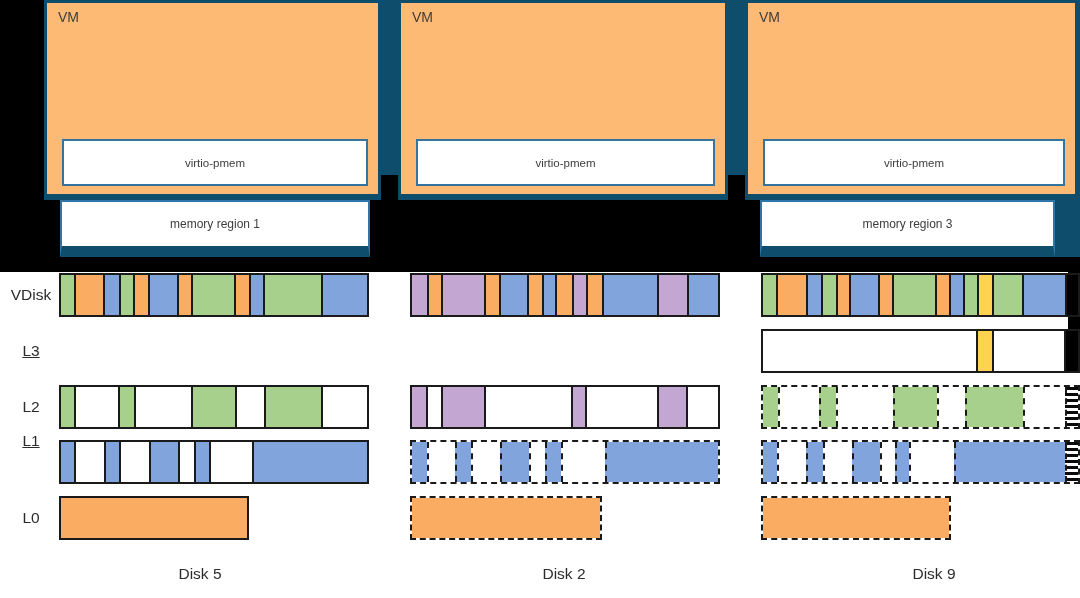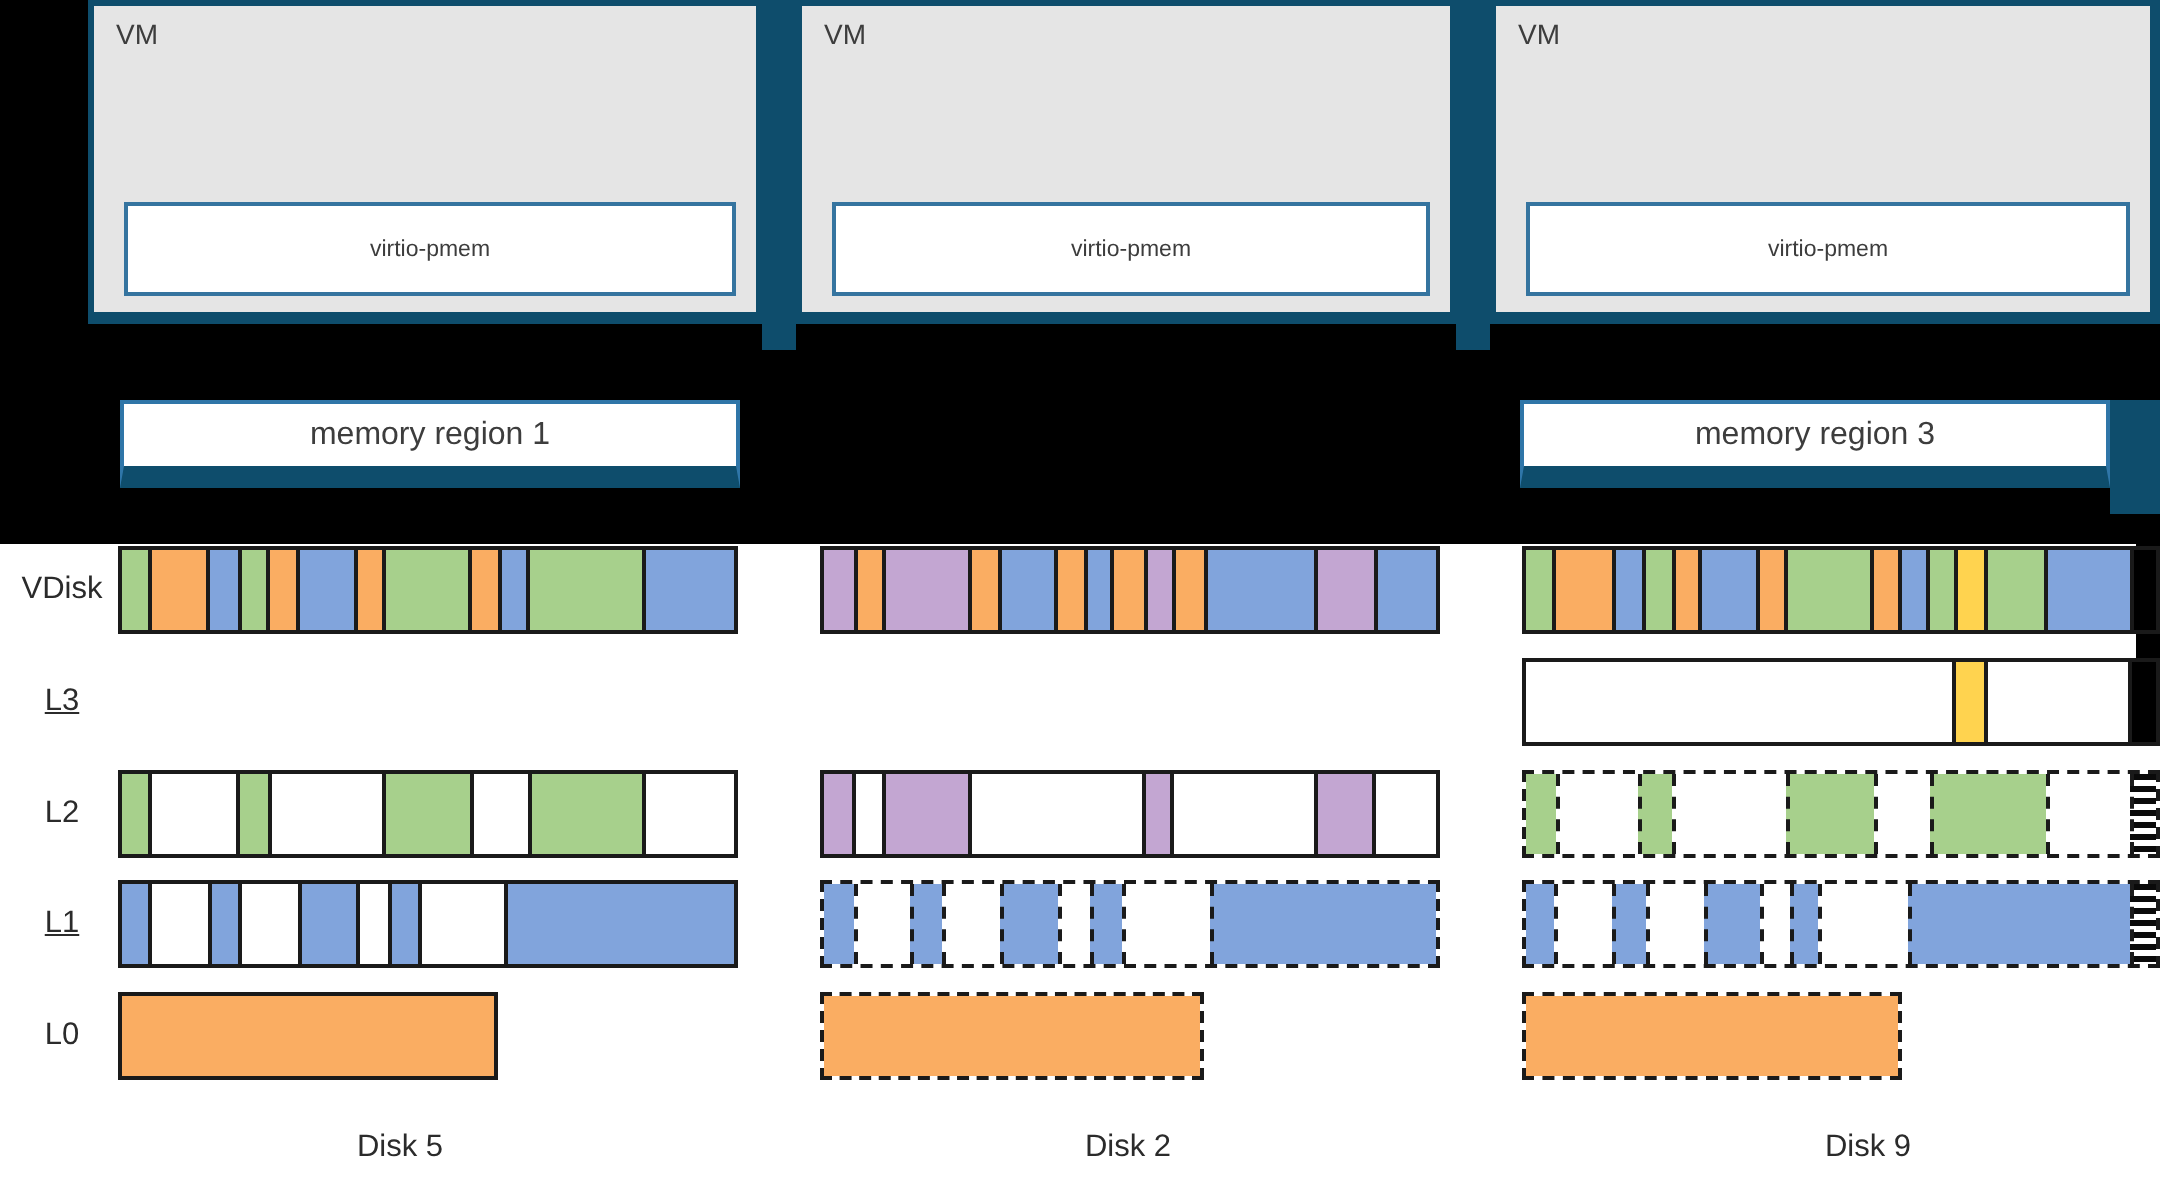--- a/index.html
+++ b/index.html
@@ -4,46 +4,46 @@
 <style>
   html,body{margin:0;padding:0;background:#fff;}
   #stage{position:relative;width:1080px;height:598px;background:#ffffff;overflow:hidden;
          font-family:"Liberation Sans","DejaVu Sans",sans-serif;}
 
   
   .header-bg{position:absolute;left:0;top:0;width:1080px;height:272px;background:#000;}
   .right-strip{position:absolute;left:1068px;top:272px;width:12px;height:101px;background:#000;}
 
   
-  .vm{position:absolute;top:0;height:162px;background:#e5e5e5;box-sizing:border-box;
+  .vm{position:absolute;top:0;height:200px;background:#fdba74;box-sizing:border-box;
       border:3px solid #0E4D6C;border-bottom:6px solid #0E4D6C;}
   .vm-1{left:44px;width:337px;}
   .vm-2{left:398px;width:330px;}
   .vm-3{left:745px;width:335px;border-right:5px solid #0E4D6C;}
   .vband{position:absolute;top:0;height:175px;background:#0E4D6C;}
   .vband-1{left:381px;width:17px;}
   .vband-2{left:728px;width:17px;}
   .vm-title{position:absolute;top:6px;left:11px;font-size:14px;color:#3d3d3d;}
   .virtio{position:absolute;left:15px;right:10px;bottom:8px;height:47px;background:#fff;
           border:2px solid #35749F;box-sizing:border-box;display:flex;align-items:center;
           justify-content:center;font-size:11.5px;color:#3d3d3d;}
 
   
-  .mr{position:absolute;top:200px;height:44px;background:#fff;box-sizing:border-box;
+  .mr{position:absolute;top:200px;height:57px;background:#fff;box-sizing:border-box;
       border:2px solid #2F76A8;border-bottom:11px solid #0E4D6C;display:flex;
-      align-items:center;justify-content:center;font-size:16px;color:#3d3d3d;}
+      align-items:center;justify-content:center;font-size:12px;color:#3d3d3d;}
   .mr-1{left:60px;width:310px;}
   .mr-2{left:411px;width:309px;}
   .mr-3{left:760px;width:295px;}
   .mr3-ext{position:absolute;left:1055px;top:200px;width:25px;height:57px;background:#0E4D6C;}
 
   
   .row-label{position:absolute;left:0;width:62px;text-align:center;font-size:15.5px;
              color:#2b2b2b;}
-  .rl-0{top:286px;} .rl-1{top:342px;text-decoration:underline;} .rl-2{top:398px;} .rl-3{top:453px;text-decoration:underline;} .rl-4{top:509px;}
+  .rl-0{top:286px;} .rl-1{top:342px;text-decoration:underline;} .rl-2{top:398px;} .rl-3{top:432px;text-decoration:underline;} .rl-4{top:509px;}
 
   .bar{position:absolute;height:44px;display:flex;box-sizing:border-box;background:#fff;
        border:2px solid #1a1a1a;}
   .bar.dashed{border-style:dashed;}
   .seg{height:100%;}
   .bar.solid  .seg.divl{border-left:2px solid  #1a1a1a;}
   .bar.dashed .seg.divl{border-left:2px dashed #1a1a1a;}
   .seg.stripes{background:repeating-linear-gradient(180deg,#0a0a0a 0 3px,#ffffff 3px 6px);}
 
   .disk-label{position:absolute;top:565px;width:120px;text-align:center;font-size:15.5px;

